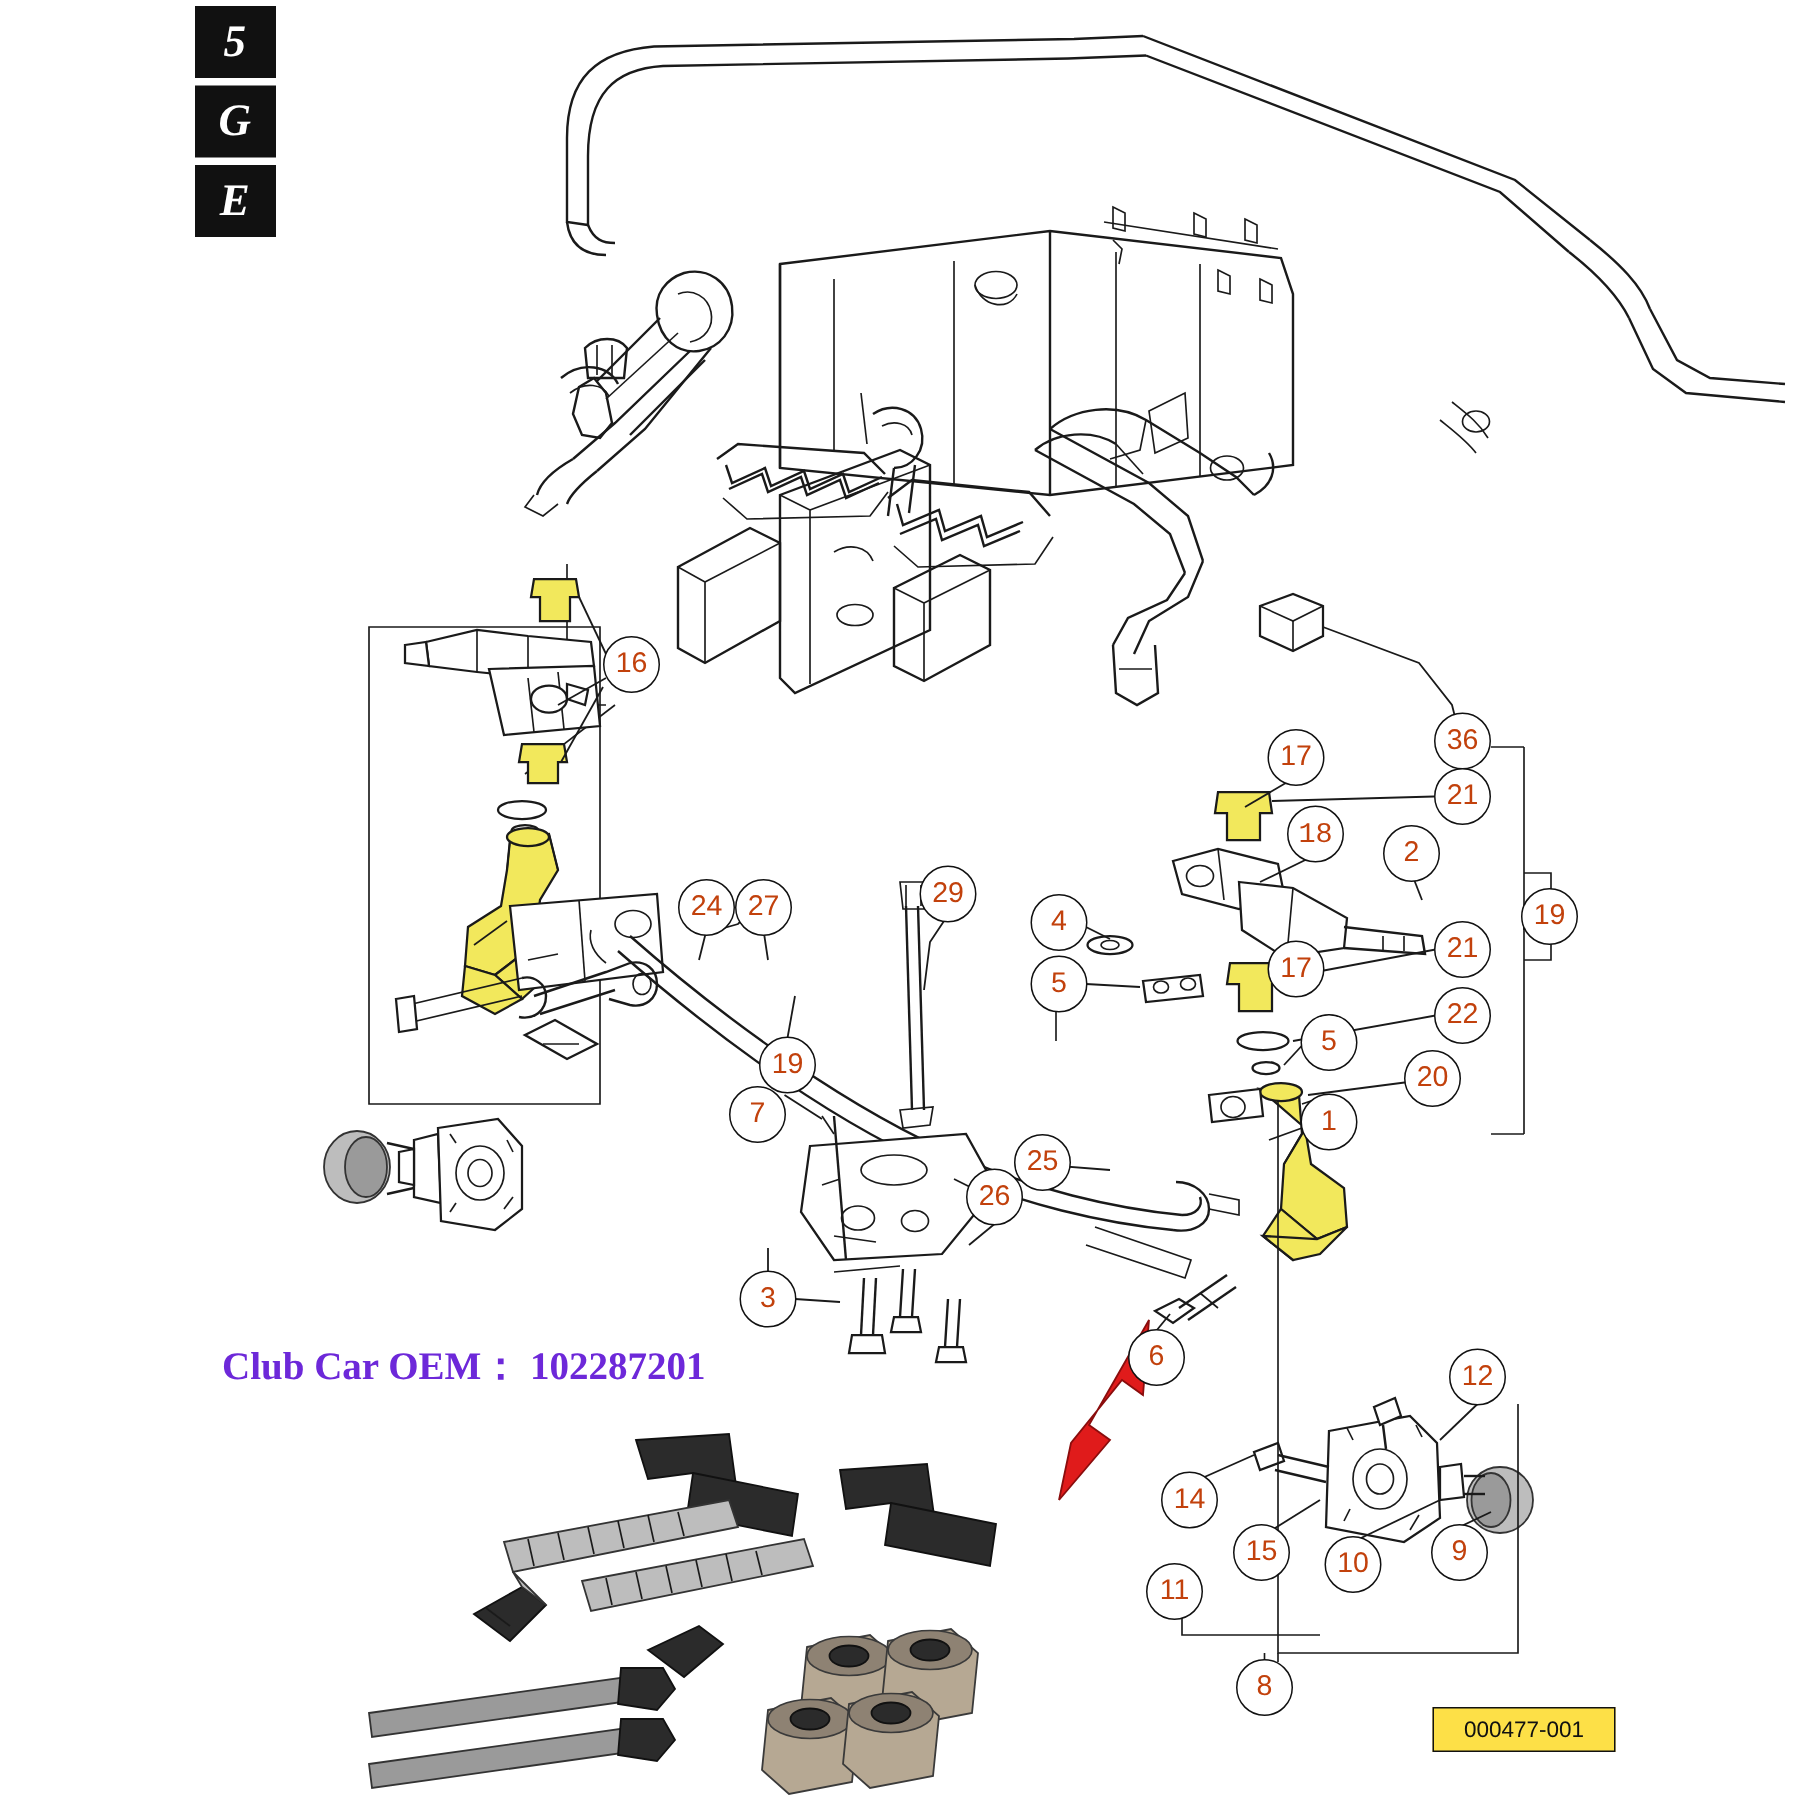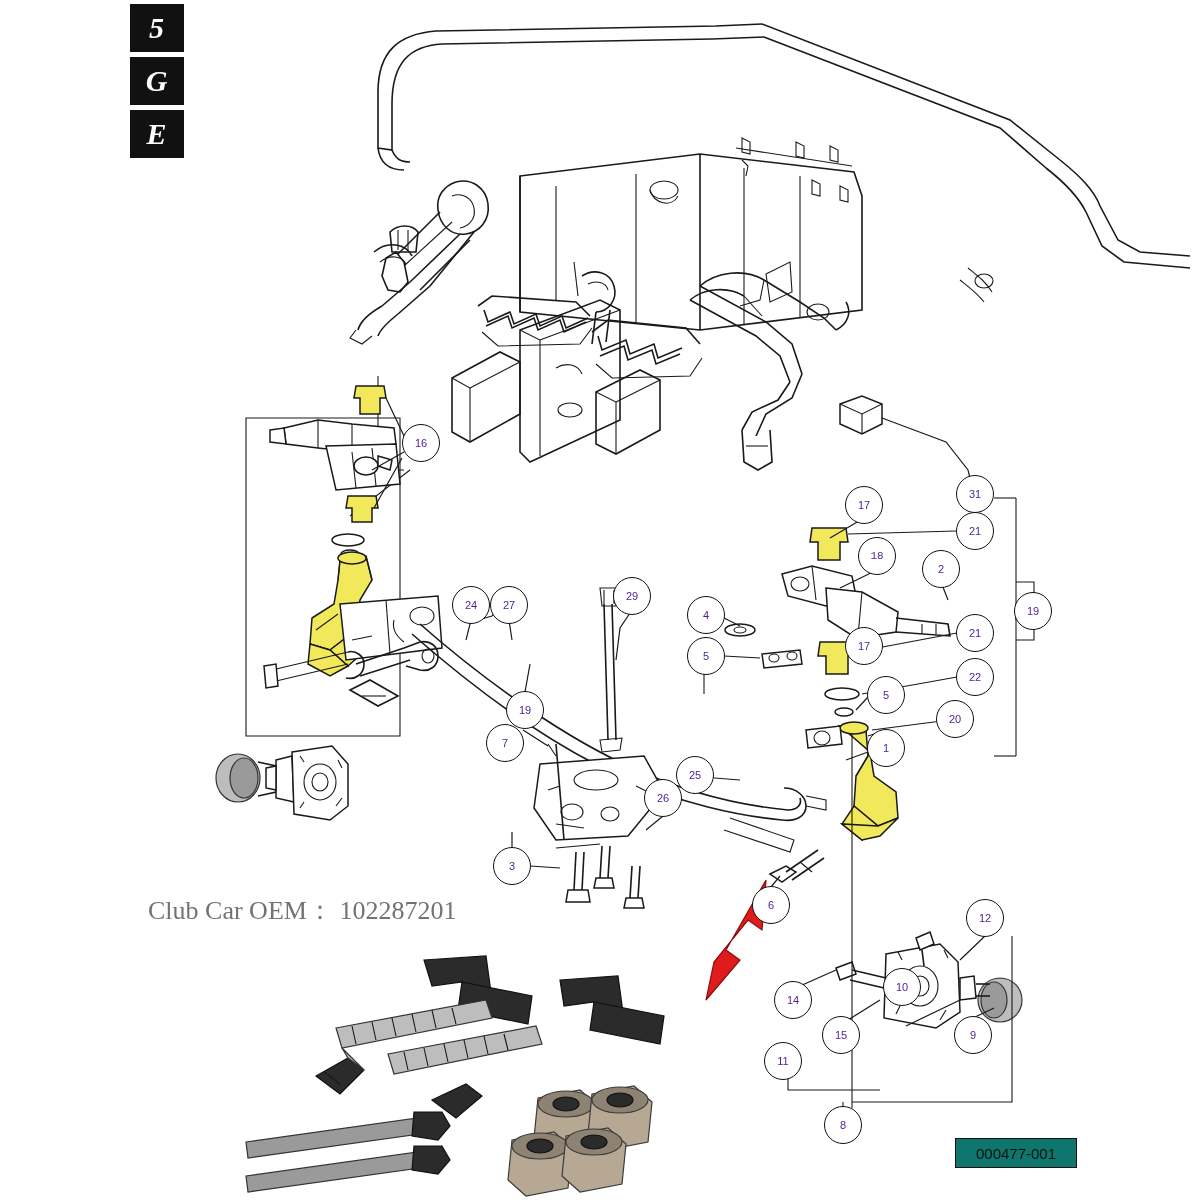--- a/index.html
+++ b/index.html
@@ -41,50 +41,50 @@
     letter-spacing: 1px;
   }
   
   .callout {
     position: absolute;
     width: 38px;
     height: 38px;
     border: 1.6px solid #111;
     border-radius: 50%;
     background: #ffffff;
-    color: #4c1d95;
-    font-size: 11px;
+    color: #c2410c;
+    font-size: 19px;
     font-family: "Liberation Sans", sans-serif;
     display: flex;
     align-items: center;
     justify-content: center;
     box-sizing: border-box;
     z-index: 40;
   }
   
   .oem-caption {
     position: absolute;
     left: 148px;
     top: 893px;
-    color: #737373;
+    color: #6d28d9;
     font-family: "Liberation Serif", serif;
-    font-weight: normal;
+    font-weight: bold;
     font-size: 26px;
     white-space: nowrap;
     z-index: 45;
   }
   
   .code-box {
     position: absolute;
     left: 955px;
     top: 1138px;
     width: 122px;
     height: 30px;
     border: 1.4px solid #111;
-    background: #0f766e;
+    background: #fde047;
     display: flex;
     align-items: center;
     justify-content: center;
     font-size: 15px;
     font-family: "Liberation Sans", sans-serif;
     color: #111;
     box-sizing: border-box;
     z-index: 45;
   }
   
@@ -506,21 +506,21 @@
       <path class="arrow-red" d="M706 1000 L740 960 L726 950 L766 880 L762 930 L748 920 L714 962 Z"></path>
     </g>
   </svg>
 
   <div class="oem-caption">Club Car OEM： 102287201</div>
 
   <div class="code-box">000477-001</div>
 
   <div id="callout-layer">
       <div class="callout" style="left: 402px; top: 424px;">16</div>
-      <div class="callout" style="left: 956px; top: 475px;">31</div>
+      <div class="callout" style="left: 956px; top: 475px;">36</div>
       <div class="callout" style="left: 845px; top: 486px;">17</div>
       <div class="callout" style="left: 956px; top: 512px;">21</div>
       <div class="callout" style="left: 858px; top: 537px; font-family: Liberation Mono, monospace;">18</div>
       <div class="callout" style="left: 922px; top: 550px;">2</div>
       <div class="callout" style="left: 613px; top: 577px;">29</div>
       <div class="callout" style="left: 687px; top: 596px;">4</div>
       <div class="callout" style="left: 452px; top: 586px;">24</div>
       <div class="callout" style="left: 490px; top: 586px; text-align: center;">27</div>
       <div class="callout" style="left: 1014px; top: 592px;">19</div>
       <div class="callout" style="left: 956px; top: 614px;">21</div>
@@ -532,19 +532,19 @@
       <div class="callout" style="left: 936px; top: 700px;">20</div>
       <div class="callout" style="left: 486px; top: 724px;">7</div>
       <div class="callout" style="left: 867px; top: 729px;">1</div>
       <div class="callout" style="left: 676px; top: 756px;">25</div>
       <div class="callout" style="left: 644px; top: 779px;">26</div>
       <div class="callout" style="left: 493px; top: 847px;">3</div>
       <div class="callout" style="left: 752px; top: 886px;">6</div>
       <div class="callout" style="left: 966px; top: 899px;">12</div>
       <div class="callout" style="left: 774px; top: 981px;">14</div>
       <div class="callout" style="left: 822px; top: 1016px;">15</div>
-      <div class="callout" style="left: 883px; top: 968px;">10</div>
+      <div class="callout" style="left: 883px; top: 1024px;">10</div>
       <div class="callout" style="left: 954px; top: 1016px;">9</div>
       <div class="callout" style="left: 764px; top: 1042px;">11</div>
       <div class="callout" style="left: 824px; top: 1106px;">8</div>
     </div>
 
 </div>
 
 </body></html>

